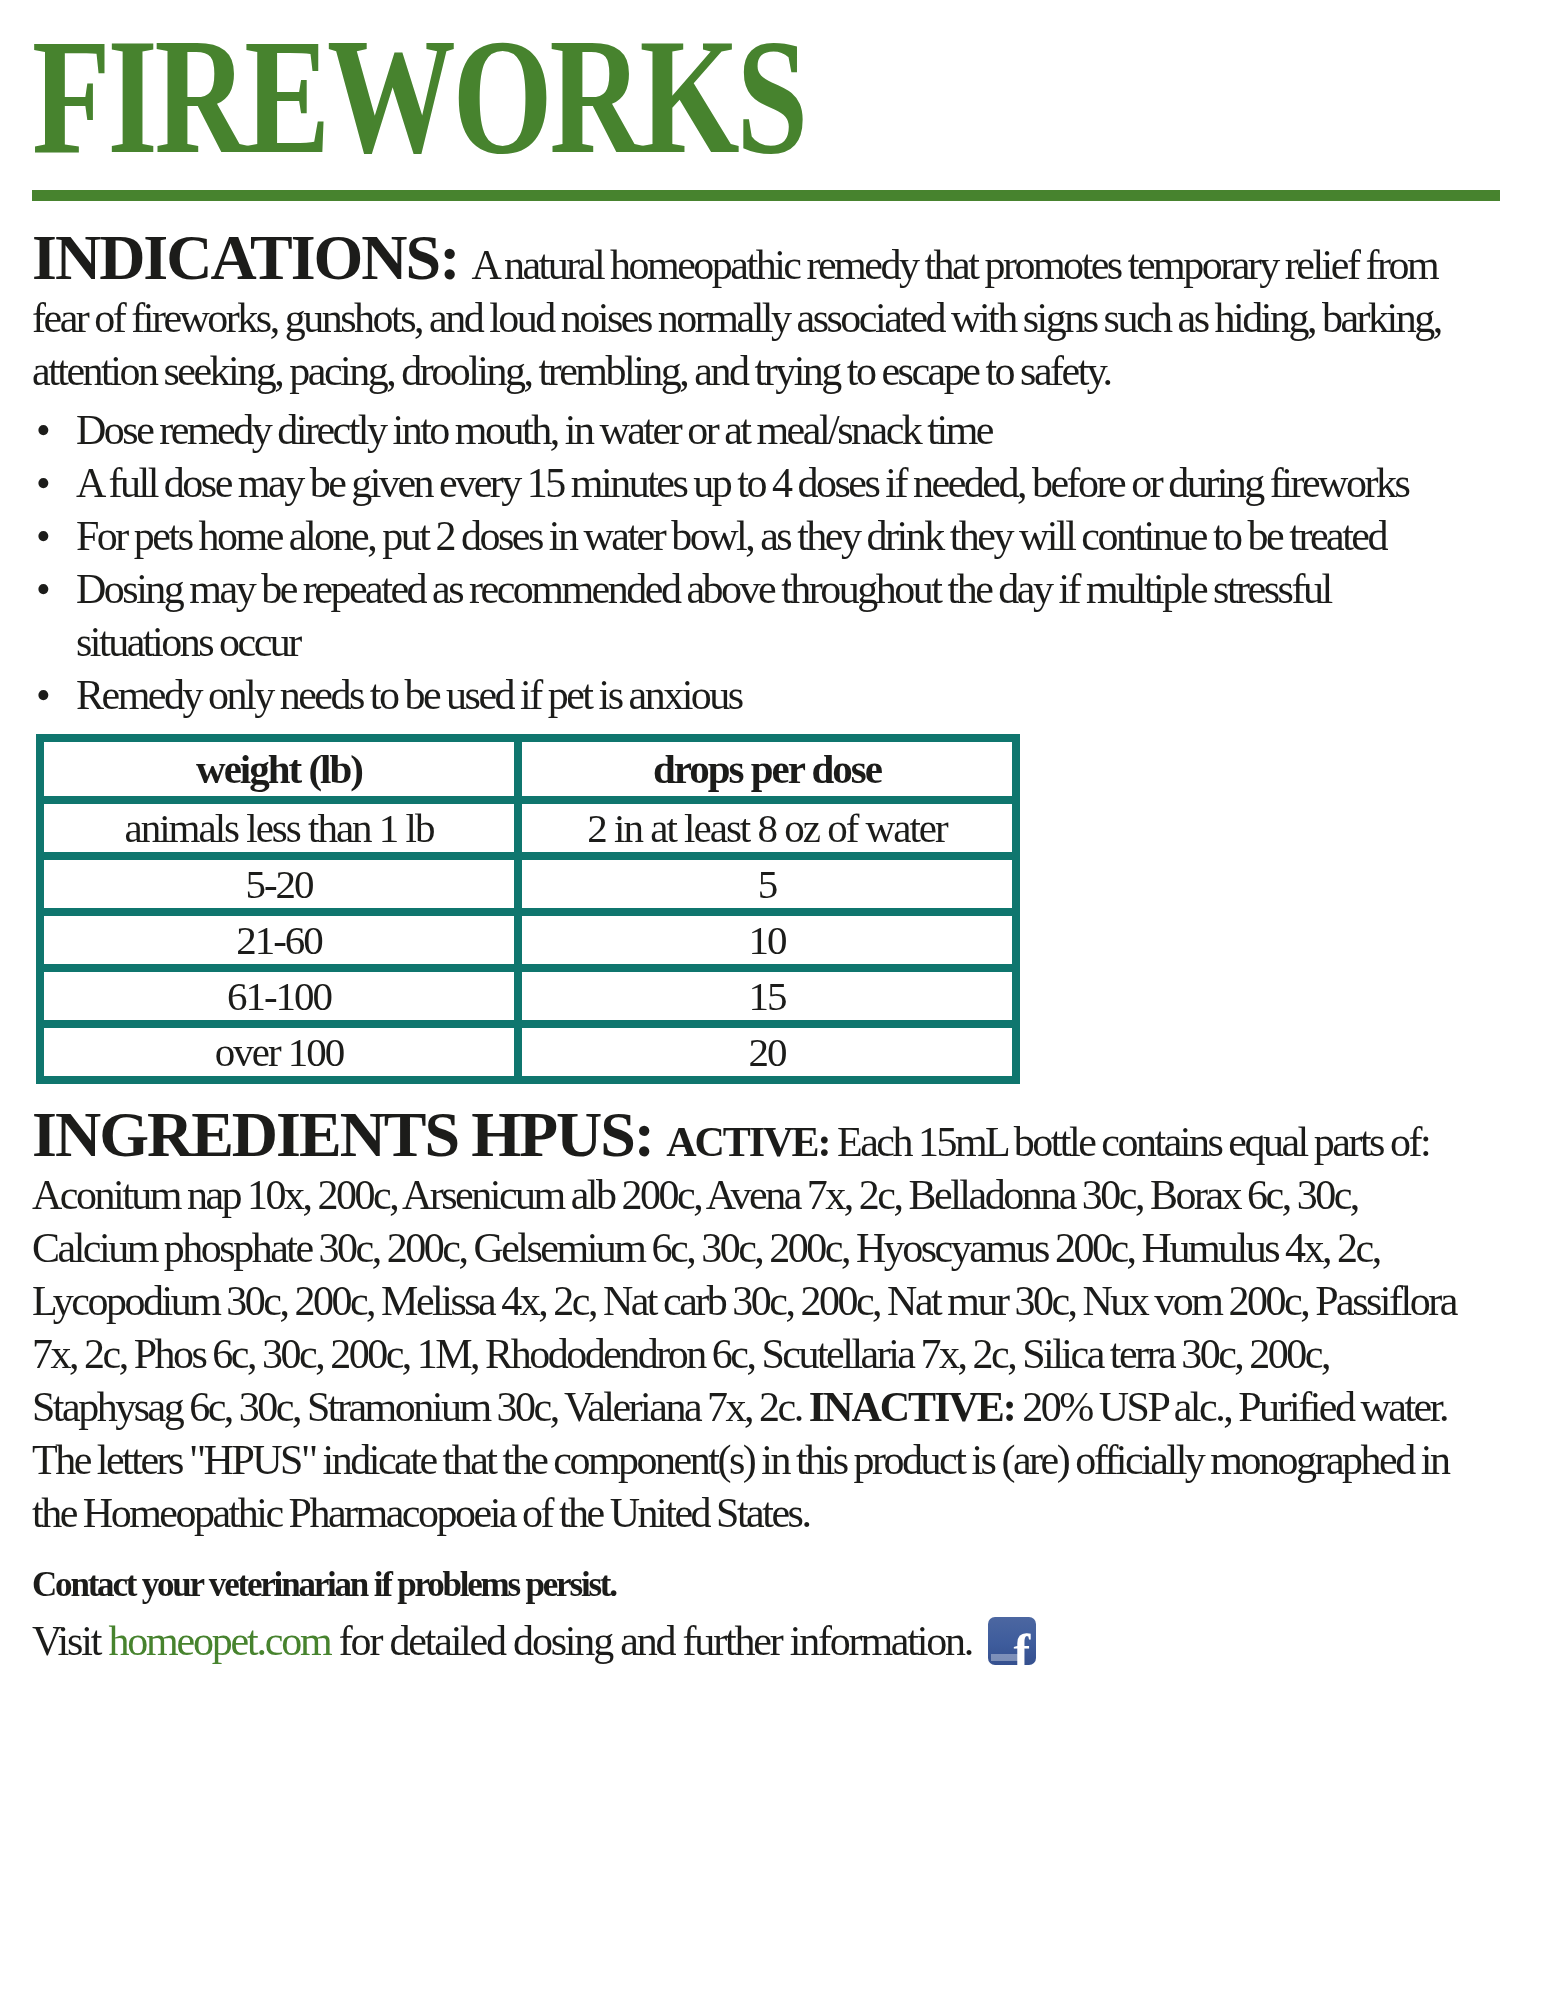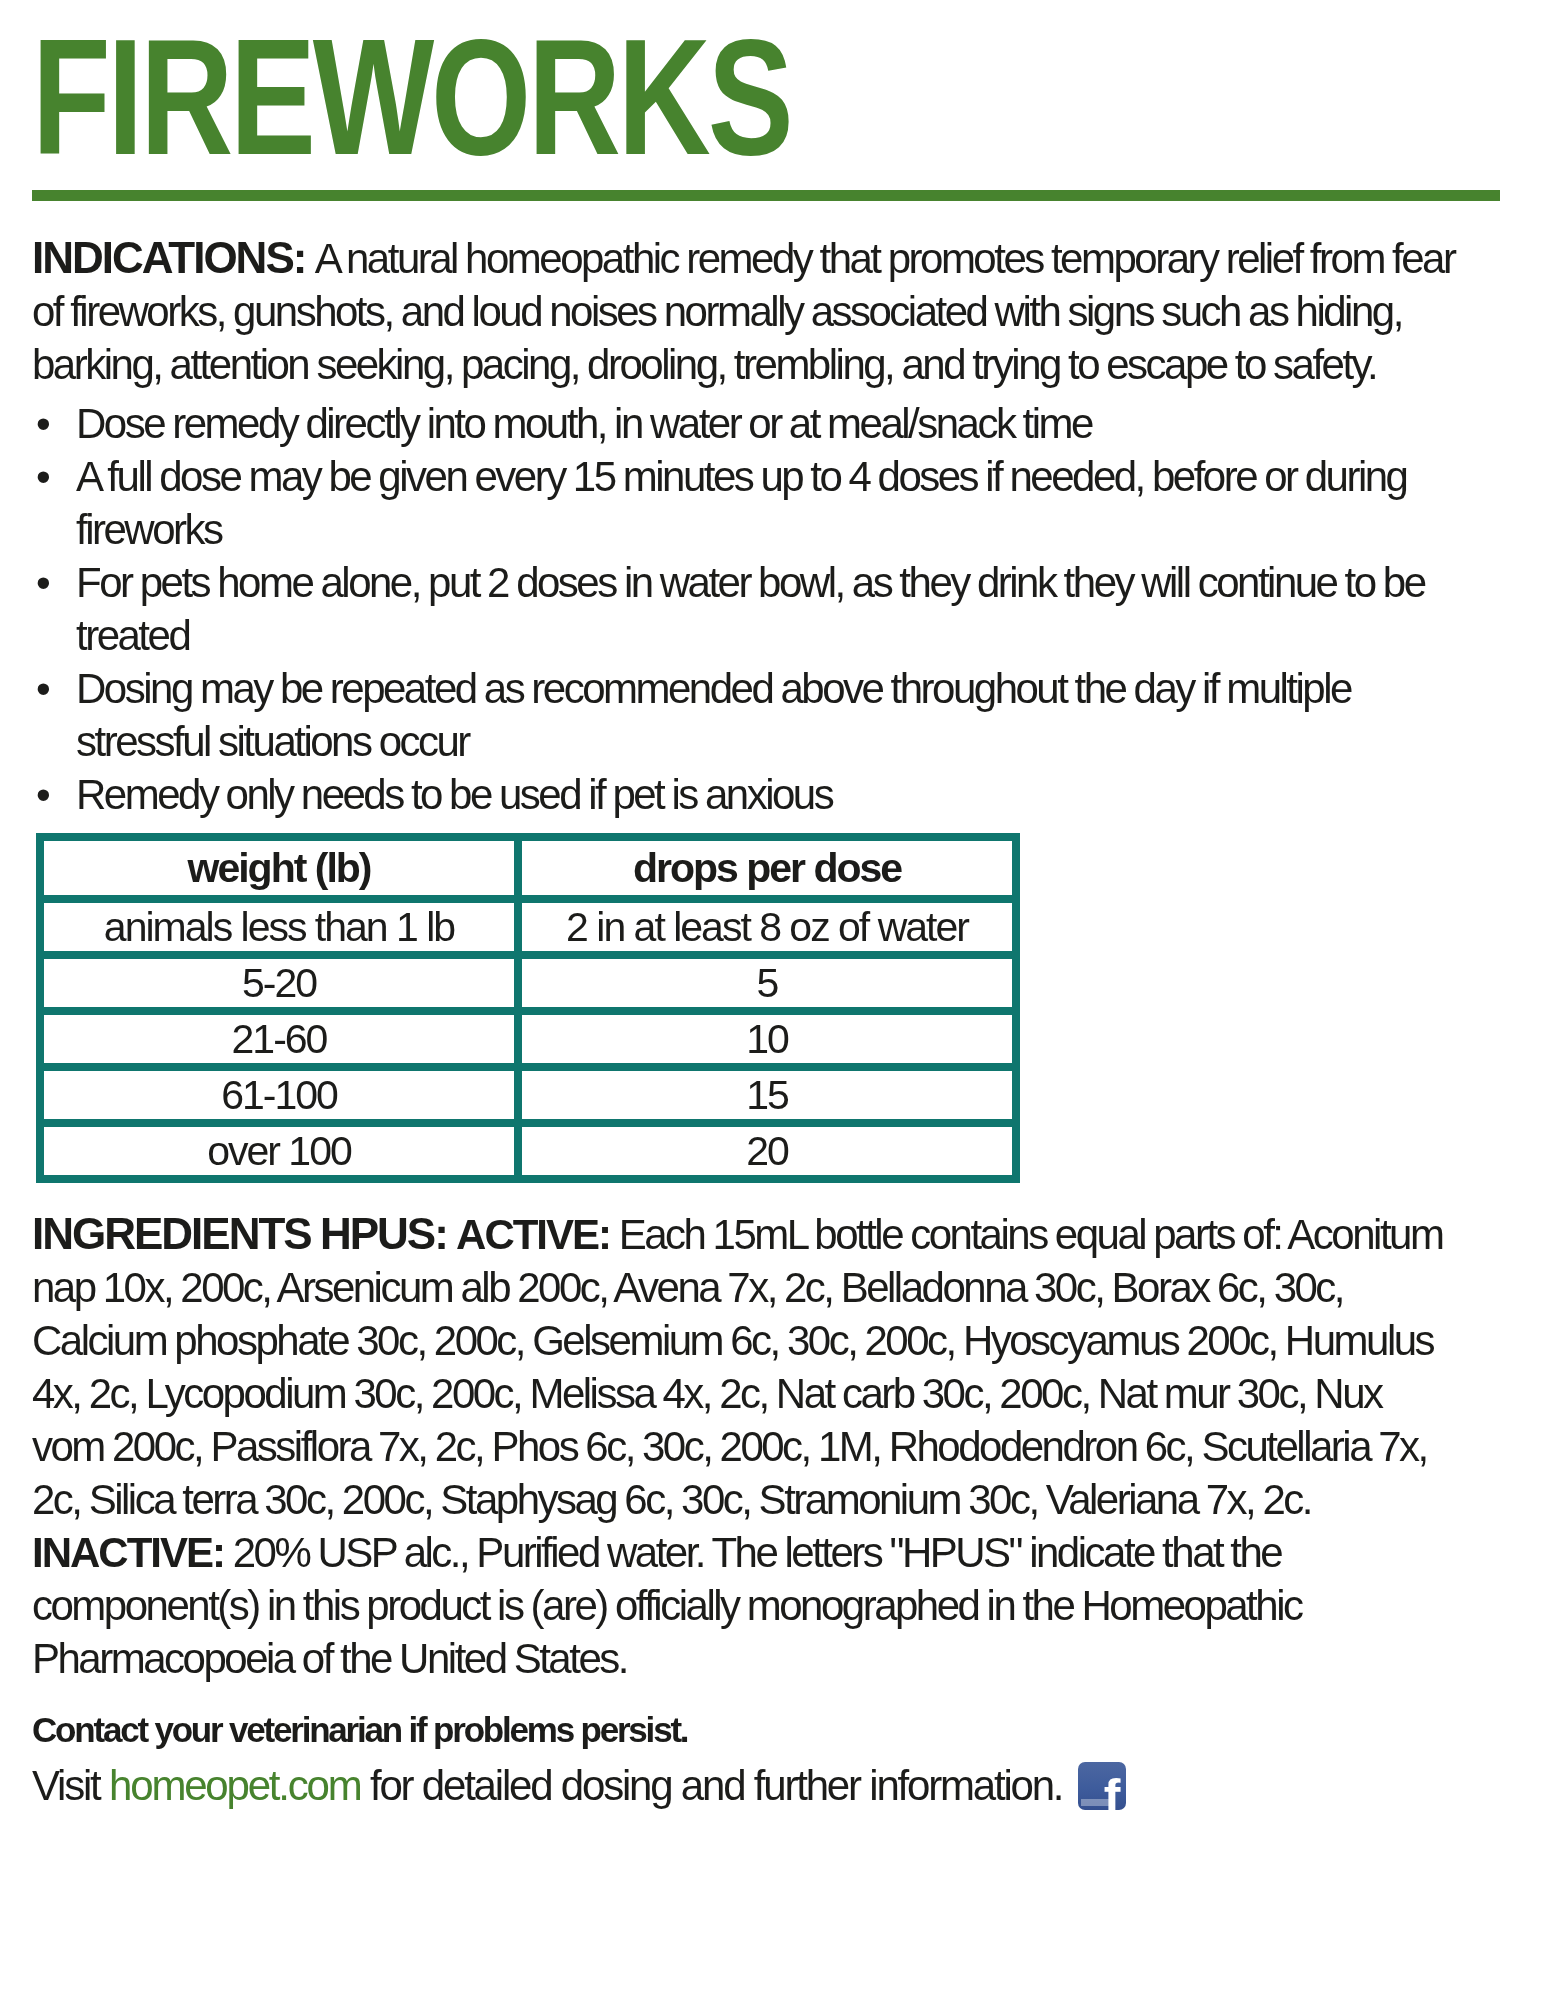--- a/index.html
+++ b/index.html
@@ -1,21 +1,21 @@
 <!DOCTYPE html>
 <html><head>
 <meta charset="utf-8">
 <style>
   html,body { margin:0; padding:0; background:#ffffff; }
   .page {
     position:relative;
     width:1556px; height:2000px;
     background:#ffffff;
     overflow:hidden;
-    font-family:Liberation Sans, sans-serif;
+    font-family:Liberation Serif, serif;
     color:var(--text,#1c1c1a);
   }
   .inner { padding:26px 30px 0 32px; }
 
   .title {
     margin:0;
     color:var(--green,#47832e);
     font-size:165px;
     font-weight:700;
     line-height:142px;
@@ -32,21 +32,21 @@
 
   .para {
     margin:30px 0 0 0;
     width:1425px;
     font-size:42px;
     line-height:53px;
     letter-spacing:-2.5px;
     word-spacing:-1px;
   }
   .hb { font-weight:700; letter-spacing:-2px; }
-  .hb.big { font-size:44px; line-height:53px; }
+  .hb.big { font-size:64px; line-height:53px; }
 
   .sh {
     margin:12px 0 0 0;
     font-size:48px;
     font-weight:700;
     letter-spacing:-2.5px;
     line-height:58px;
   }
 
   .bullets {

